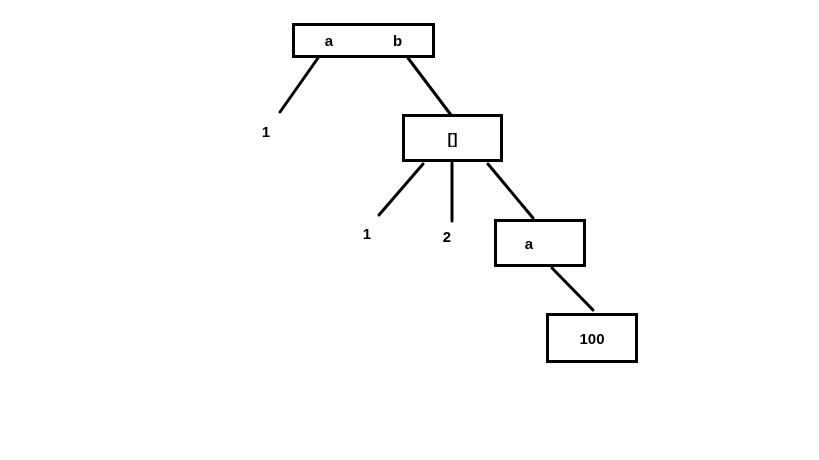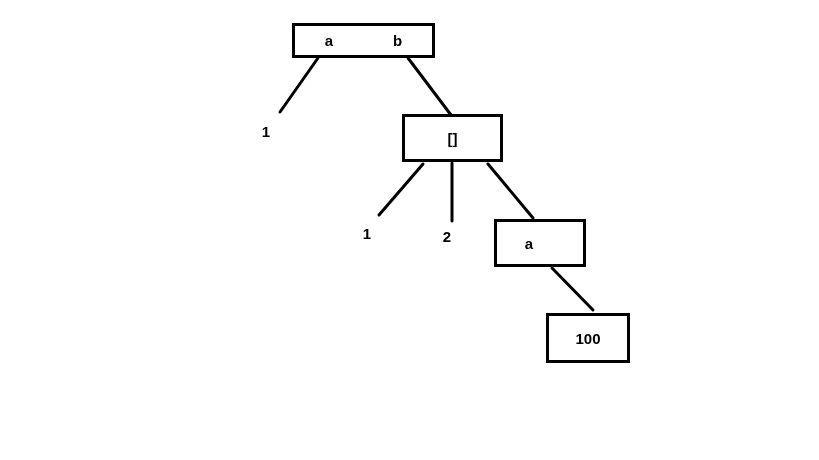--- a/index.html
+++ b/index.html
@@ -68,21 +68,21 @@
   </div>
 
   <div class="node" style="left:402px; top:114px; width:101px; height:48px;">
     <span>[]</span>
   </div>
 
   <div class="node" style="left:494px; top:219px; width:92px; height:48px; padding-right:22px;">
     <span>a</span>
   </div>
 
-  <div class="node" style="left:546px; top:313px; width:84px; height:50px;">
+  <div class="node" style="left:546px; top:313px; width:92px; height:50px;">
     <span>100</span>
   </div>
 
   <div class="leaf" style="left:266px; top:131px;">1</div>
 
   <div class="leaf" style="left:367px; top:233px;">1</div>
 
   <div class="leaf" style="left:447px; top:236px;">2</div>
 
 </div>

